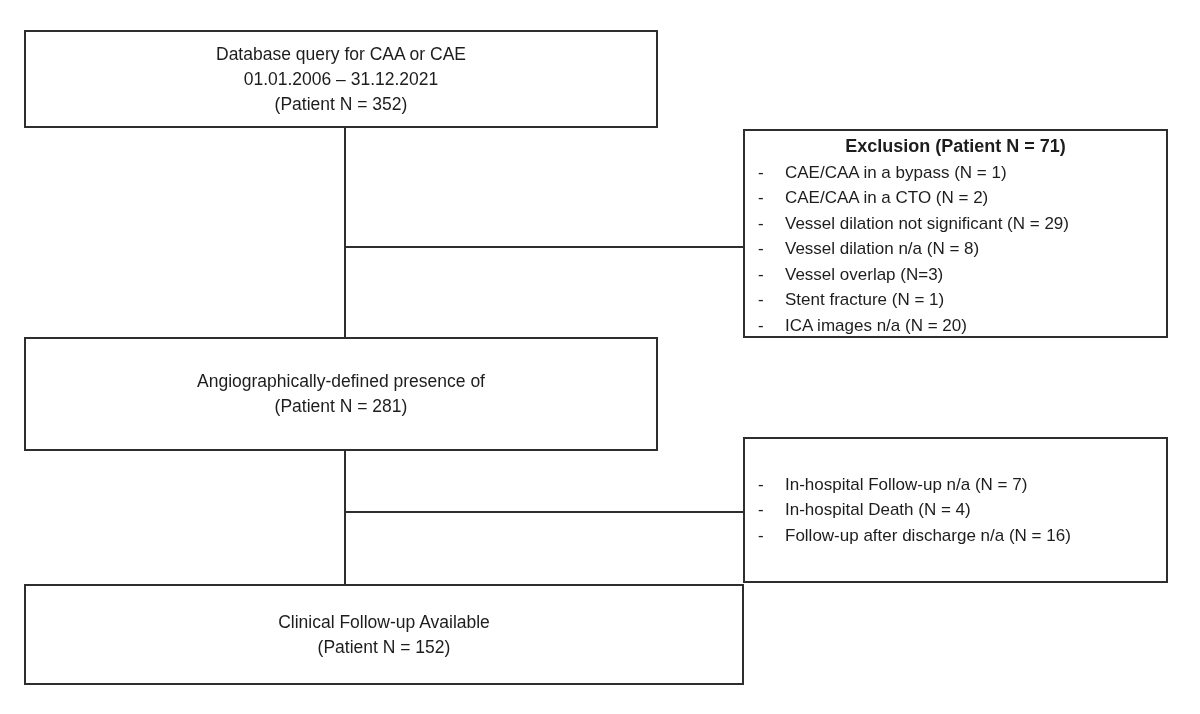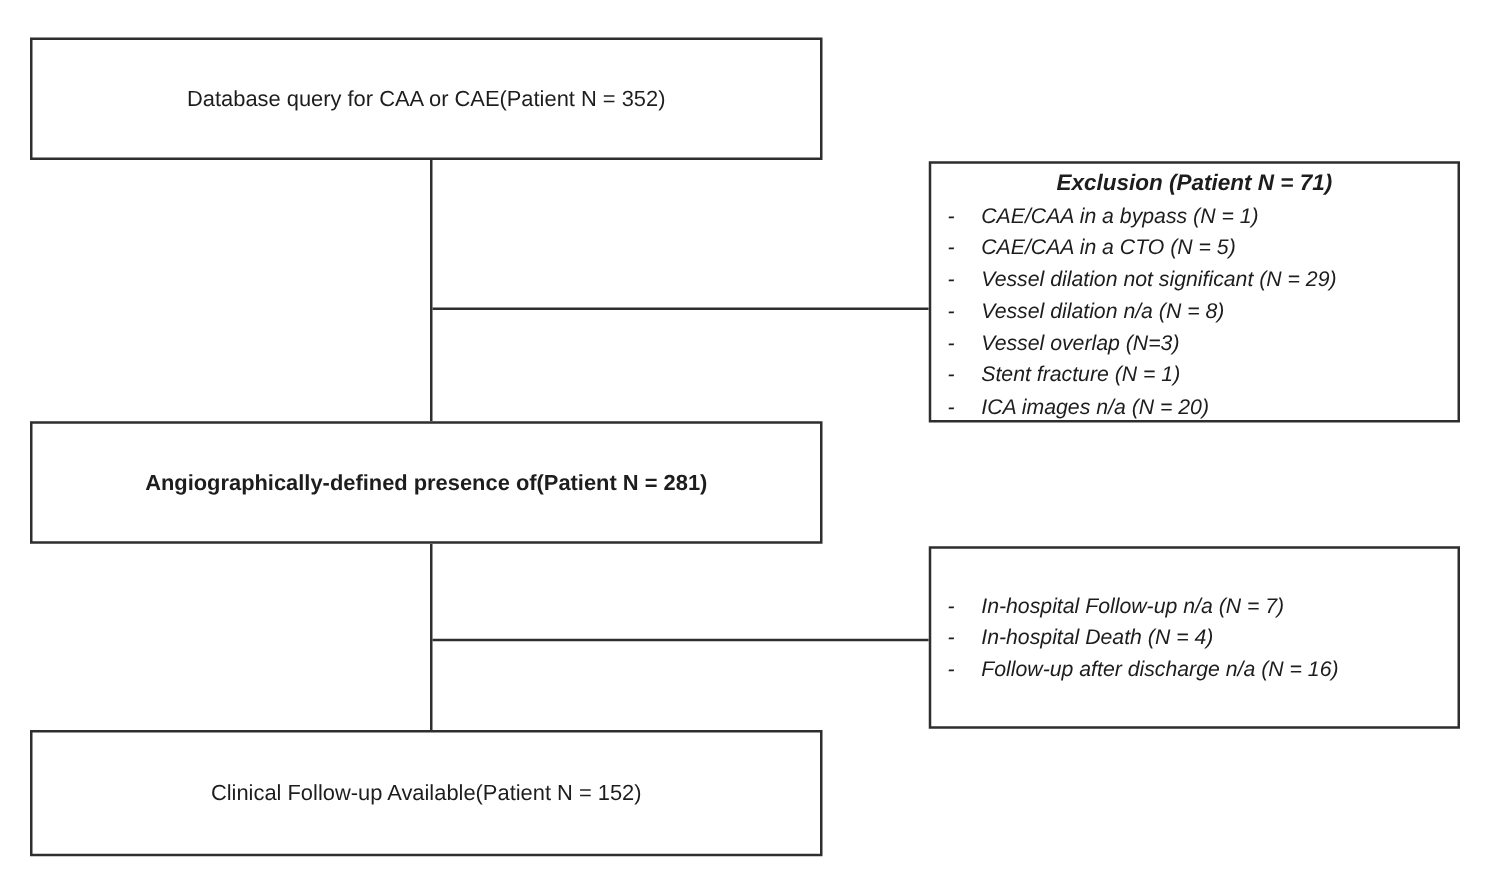--- a/index.html
+++ b/index.html
@@ -13,33 +13,32 @@
     overflow: hidden;
   }
   .box {
     position: absolute;
     border: 2px solid #2e2e2e;
     background: #ffffff;
     box-sizing: border-box;
   }
   .main-box {
     display: flex;
-    flex-direction: row;
+    flex-direction: column;
     justify-content: center;
     align-items: center;
     text-align: center;
     font-size: 17.5px;
     line-height: 25px;
   }
   .main-box .line { margin: 0; }
   .side-box {
     font-size: 17px;
     line-height: 25.5px;
     padding-top: 3px;
-    font-style: italic;
   }
   .side-box.v-center {
     display: flex;
     flex-direction: column;
     justify-content: center;
     padding-top: 0;
   }
   .side-title {
     font-weight: bold;
     font-size: 18px;
@@ -53,53 +52,54 @@
     flex-shrink: 0;
   }
   .li-text { flex: 1; padding-right: 2px; }
   .vline, .hline { position: absolute; background: #2e2e2e; }
   .vline { width: 2px; }
   .hline { height: 2px; }
 
   
   #box-database   { left: 24px;  top: 30px;  width: 634px; height: 98px;  }
   #box-exclusion  { left: 743px; top: 129px; width: 425px; height: 209px; }
-  #box-angio      { left: 24px;  top: 337px; width: 634px; height: 98px; font-weight: bold;  }
+  #box-angio      { left: 24px;  top: 337px; width: 634px; height: 114px;  }
   #box-fu-loss    { left: 743px; top: 437px; width: 425px; height: 146px; }
-  #box-clinical   { left: 24px;  top: 584px; width: 634px; height: 101px; }
+  #box-clinical   { left: 24px;  top: 584px; width: 720px; height: 101px; }
 
   #vline-1 { left: 344px; top: 128px; height: 209px; }
   #hline-1 { left: 346px; top: 246px; width: 397px;  }
   #vline-2 { left: 344px; top: 435px; height: 149px; }
   #hline-2 { left: 346px; top: 511px; width: 397px;  }
 </style>
 </head>
 <body>
 
 <div class="canvas">
 
   <div class="vline" id="vline-1"></div>
   <div class="hline" id="hline-1"></div>
   <div class="vline" id="vline-2"></div>
   <div class="hline" id="hline-2"></div>
 
   <div class="box main-box" id="box-database">
     <p class="line">Database query for CAA or CAE</p>
+    <p class="line">01.01.2006 – 31.12.2021</p>
     <p class="line">(Patient N = 352)</p>
   </div>
 
   <div class="box side-box" id="box-exclusion">
     <div class="side-title">Exclusion (Patient N = 71)</div>
     <div class="li">
       <span class="dash">-</span>
       <span class="li-text">CAE/CAA in a bypass (N = 1)</span>
     </div>
     <div class="li">
       <span class="dash">-</span>
-      <span class="li-text">CAE/CAA in a CTO (N = 5)</span>
+      <span class="li-text">CAE/CAA in a CTO (N = 2)</span>
     </div>
     <div class="li">
       <span class="dash">-</span>
       <span class="li-text">Vessel dilation not significant (N = 29)</span>
     </div>
     <div class="li">
       <span class="dash">-</span>
       <span class="li-text">Vessel dilation n/a (N = 8)</span>
     </div>
     <div class="li">

